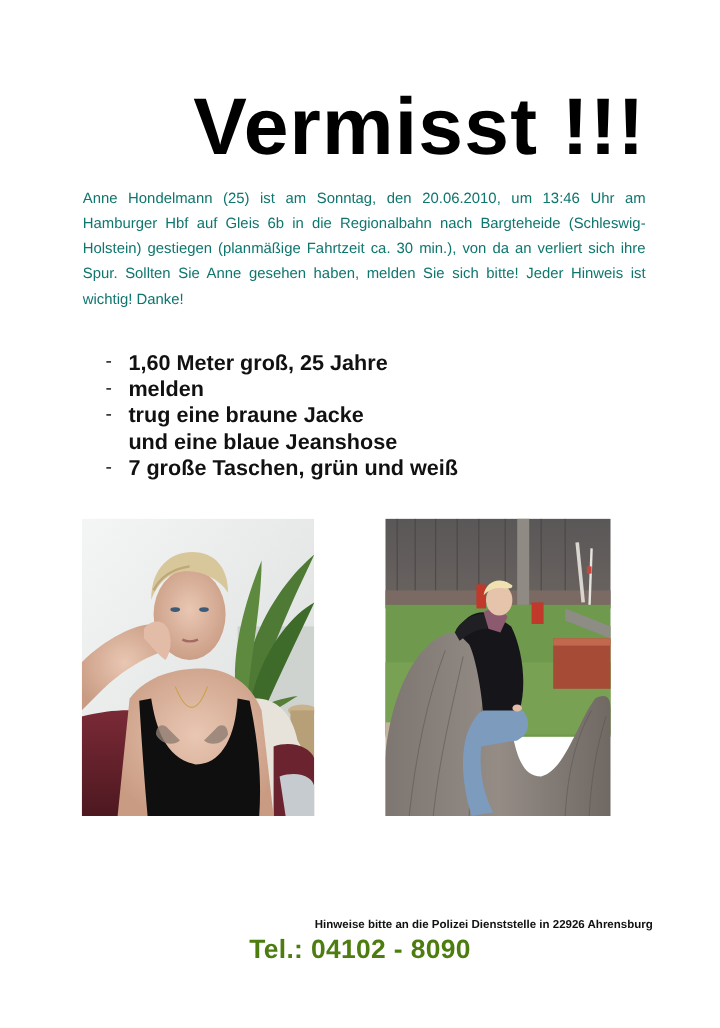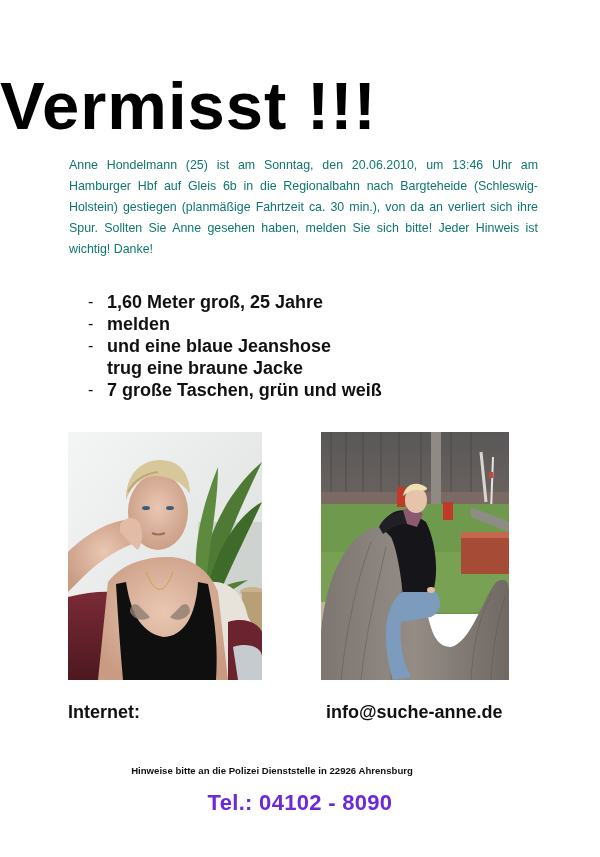--- a/index.html
+++ b/index.html
@@ -1,21 +1,21 @@
 <!DOCTYPE html>
 <html><head>
   <meta charset="utf-8">
   <style>
     * { margin: 0; padding: 0; box-sizing: border-box; }
     html, body { width: 600px; height: 857px; background: #ffffff; overflow: hidden; }
     body { position: relative; font-family: "Liberation Sans", sans-serif; color: #000; }
 
     .title {
       position: absolute; left: 0; top: 66px; width: 538px;
-      text-align: left; font-weight: bold; font-size: 67px; line-height: 80px;
+      text-align: right; font-weight: bold; font-size: 67px; line-height: 80px;
       letter-spacing: 1px;
     }
 
     .intro {
       position: absolute; left: 69px; top: 155px; width: 469px;
       font-size: 12.4px; line-height: 21px; text-align: justify; color: #0f766e;
     }
 
     .facts {
       position: absolute; left: 88px; top: 291px; width: 360px;
@@ -34,48 +34,48 @@
     .photo-2 { left: 321px; top: 432px; width: 188px; height: 248px; }
 
     .contact {
       position: absolute; top: 702px; font-weight: bold; font-size: 18px; line-height: 21px; color: #111;
     }
     .contact-internet { left: 68px; }
     .contact-email { left: 326px; }
     .contact .value { font-weight: bold; }
 
     .police {
-      position: absolute; left: 0; top: 765px; width: 544px; text-align: center;
+      position: absolute; left: 0; top: 765px; width: 544px; text-align: right;
       font-weight: bold; font-size: 9.6px; line-height: 12px; color: #111;
     }
     .phone {
       position: absolute; left: 0; top: 778px; width: 600px; text-align: center;
-      font-weight: bold; font-size: 22px; line-height: 26px; color: #6d28d9; letter-spacing: 0.3px; margin-top: 12px;
+      font-weight: bold; font-size: 22px; line-height: 26px; color: #4d7c0f; letter-spacing: 0.3px;
     }
   </style>
 </head>
 <body>
 
 <h1 class="title">Vermisst !!!</h1>
 
 <p class="intro">Anne Hondelmann (25) ist am Sonntag, den 20.06.2010, um 13:46 Uhr am Hamburger Hbf auf Gleis 6b in die Regionalbahn nach Bargteheide (Schleswig-Holstein) gestiegen (planmäßige Fahrtzeit ca. 30 min.), von da an verliert sich ihre Spur. Sollten Sie Anne gesehen haben, melden Sie sich bitte! Jeder Hinweis ist wichtig! Danke!</p>
 
 <ul class="facts">
   <li>
     <span class="dash">-</span>
     <span class="line">1,60 Meter groß, 25 Jahre</span>
   </li>
   <li>
     <span class="dash">-</span>
     <span class="line">melden</span>
   </li>
   <li>
     <span class="dash">-</span>
+    <span class="line">trug eine braune Jacke</span>
     <span class="line">und eine blaue Jeanshose</span>
-    <span class="line">trug eine braune Jacke</span>
   </li>
   <li>
     <span class="dash">-</span>
     <span class="line">7 große Taschen, grün und weiß</span>
   </li>
 </ul>
 
 <div class="photo photo-1" title="Portrait of Anne sitting on a red sofa, black tank top, plant in background">
   <svg width="194" height="248" viewBox="0 0 194 248">
     <defs>
@@ -201,21 +201,19 @@
     <path d="M82 160 L 115 160 C 122 170, 120 180, 110 185 L 80 190 C 78 210, 82 230, 90 245 L 72 248 C 65 225, 62 200, 68 180 C 72 170, 76 162, 82 160 Z" fill="#7d9bbd"></path>
 
     <ellipse cx="95" cy="68" rx="11" ry="13" fill="#e6c4ab"></ellipse>
     <path d="M82 64 C 84 52, 96 48, 106 56 C 106 60, 100 58, 95 58 C 90 58, 86 60, 82 64 Z" fill="#efe1b0"></path>
 
     <ellipse cx="110" cy="158" rx="4" ry="3" fill="#e2bca6"></ellipse>
   </svg>
 </div>
 
 <div class="contact contact-internet">
-  <div>Internet:</div>
 </div>
 
 <div class="contact contact-email">
-  <div class="value">info@suche-anne.de</div>
 </div>
 
 <div class="police">Hinweise bitte an die Polizei Dienststelle in 22926 Ahrensburg</div>
 <div class="phone">Tel.: 04102 - 8090</div>
 
 </body></html>

